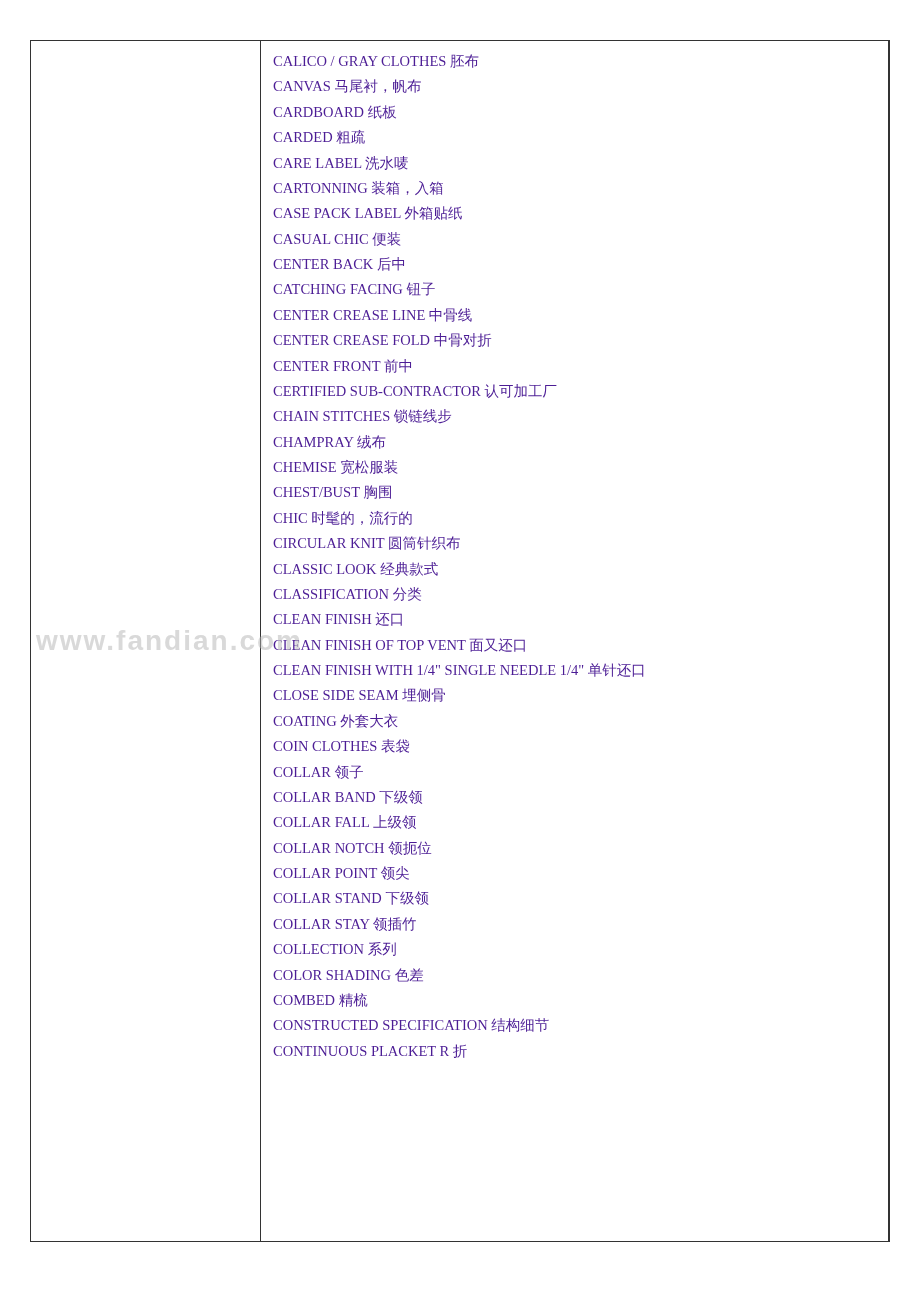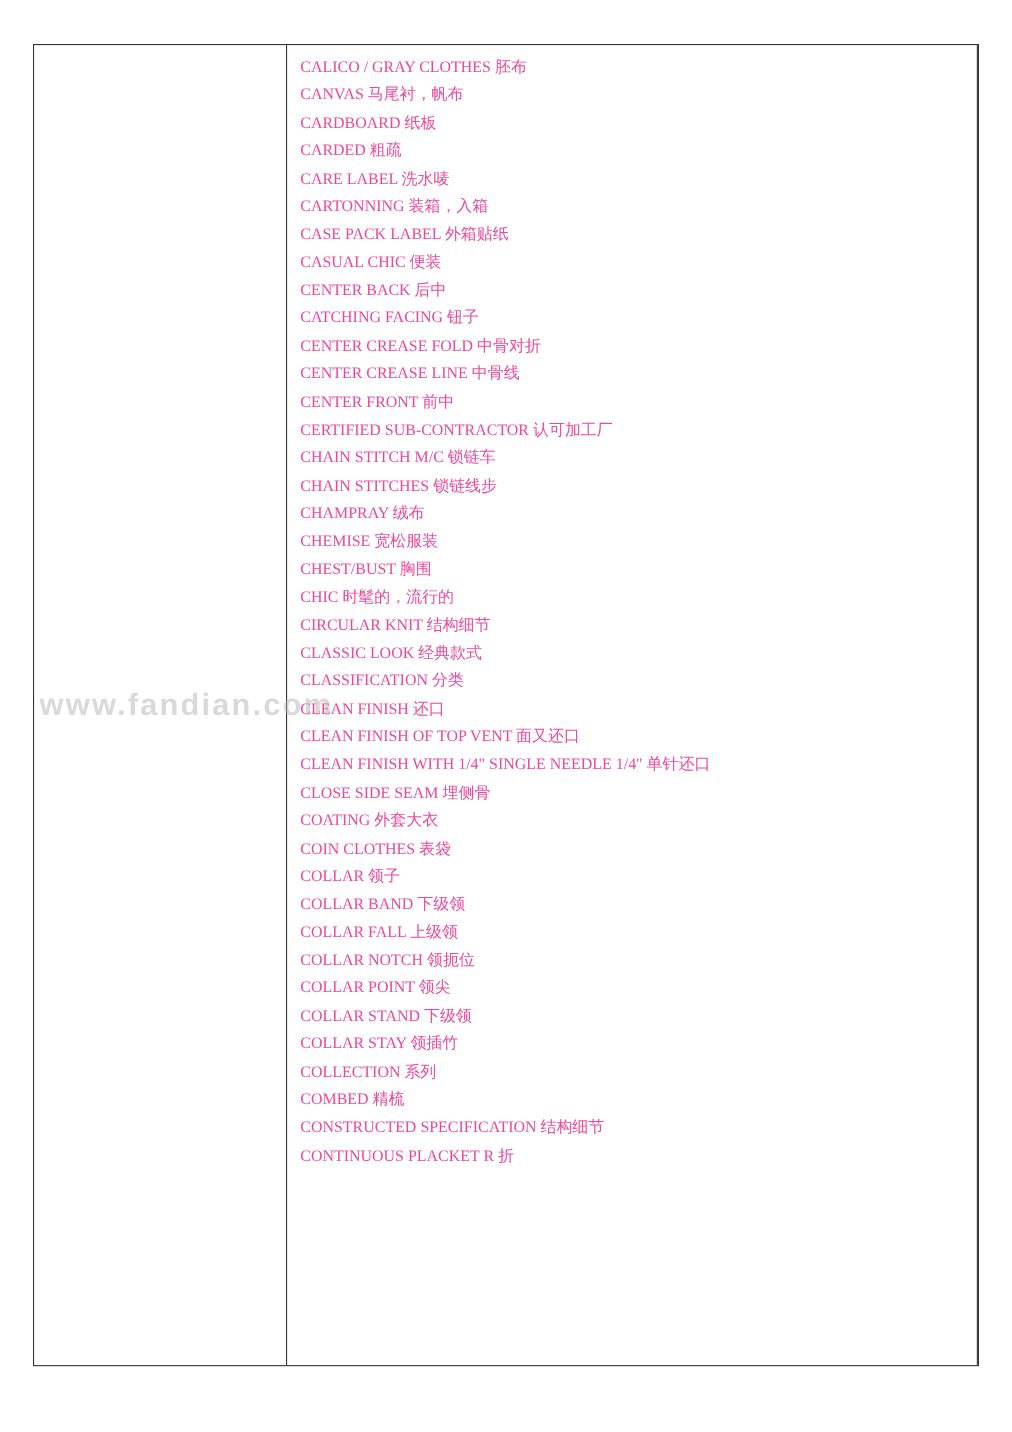--- a/index.html
+++ b/index.html
@@ -52,21 +52,21 @@
 
     .terms-list {
       flex: 1;
       padding: 8px 16px 8px 12px;
       border-right: 1.5px solid #333;
     }
 
     .term-item {
       font-size: 14.5px;
       line-height: 1.75;
-      color: #ec4899;
+      color: #4c1d95;
       font-family: 'Times New Roman', 'SimSun', serif;
     }
   </style>
 </head>
 <body>
 
 <div class="page-container">
   <div class="content-area">
     <div class="left-margin">
       <div class="watermark">www.fandian.com</div>
@@ -75,45 +75,45 @@
     <div class="term-item">CALICO / GRAY CLOTHES 胚布</div>
         <div class="term-item">CANVAS 马尾衬，帆布</div>
         <div class="term-item">CARDBOARD 纸板</div>
         <div class="term-item">CARDED 粗疏</div>
         <div class="term-item">CARE LABEL 洗水唛</div>
         <div class="term-item">CARTONNING 装箱，入箱</div>
         <div class="term-item">CASE PACK LABEL 外箱贴纸</div>
         <div class="term-item">CASUAL CHIC 便装</div>
         <div class="term-item">CENTER BACK 后中</div>
         <div class="term-item">CATCHING FACING 钮子</div>
+        <div class="term-item">CENTER CREASE LINE 中骨线</div>
         <div class="term-item">CENTER CREASE FOLD 中骨对折</div>
-        <div class="term-item">CENTER CREASE LINE 中骨线</div>
         <div class="term-item">CENTER FRONT 前中</div>
         <div class="term-item">CERTIFIED SUB-CONTRACTOR 认可加工厂</div>
-        <div class="term-item">CHAIN STITCH M/C 锁链车</div>
         <div class="term-item">CHAIN STITCHES 锁链线步</div>
         <div class="term-item">CHAMPRAY 绒布</div>
         <div class="term-item">CHEMISE 宽松服装</div>
         <div class="term-item">CHEST/BUST 胸围</div>
         <div class="term-item">CHIC 时髦的，流行的</div>
-        <div class="term-item">CIRCULAR KNIT 结构细节</div>
+        <div class="term-item">CIRCULAR KNIT 圆筒针织布</div>
         <div class="term-item">CLASSIC LOOK 经典款式</div>
         <div class="term-item">CLASSIFICATION 分类</div>
         <div class="term-item">CLEAN FINISH 还口</div>
         <div class="term-item">CLEAN FINISH OF TOP VENT 面又还口</div>
         <div class="term-item">CLEAN FINISH WITH 1/4" SINGLE NEEDLE 1/4" 单针还口</div>
         <div class="term-item">CLOSE SIDE SEAM 埋侧骨</div>
         <div class="term-item">COATING 外套大衣</div>
         <div class="term-item">COIN CLOTHES 表袋</div>
         <div class="term-item">COLLAR 领子</div>
         <div class="term-item">COLLAR BAND 下级领</div>
         <div class="term-item">COLLAR FALL 上级领</div>
         <div class="term-item">COLLAR NOTCH 领扼位</div>
         <div class="term-item">COLLAR POINT 领尖</div>
         <div class="term-item">COLLAR STAND 下级领</div>
         <div class="term-item">COLLAR STAY 领插竹</div>
         <div class="term-item">COLLECTION 系列</div>
+        <div class="term-item">COLOR SHADING 色差</div>
         <div class="term-item">COMBED 精梳</div>
         <div class="term-item">CONSTRUCTED SPECIFICATION 结构细节</div>
         <div class="term-item">CONTINUOUS PLACKET R 折</div>
       </div>
   </div>
 </div>
 
 </body></html>

